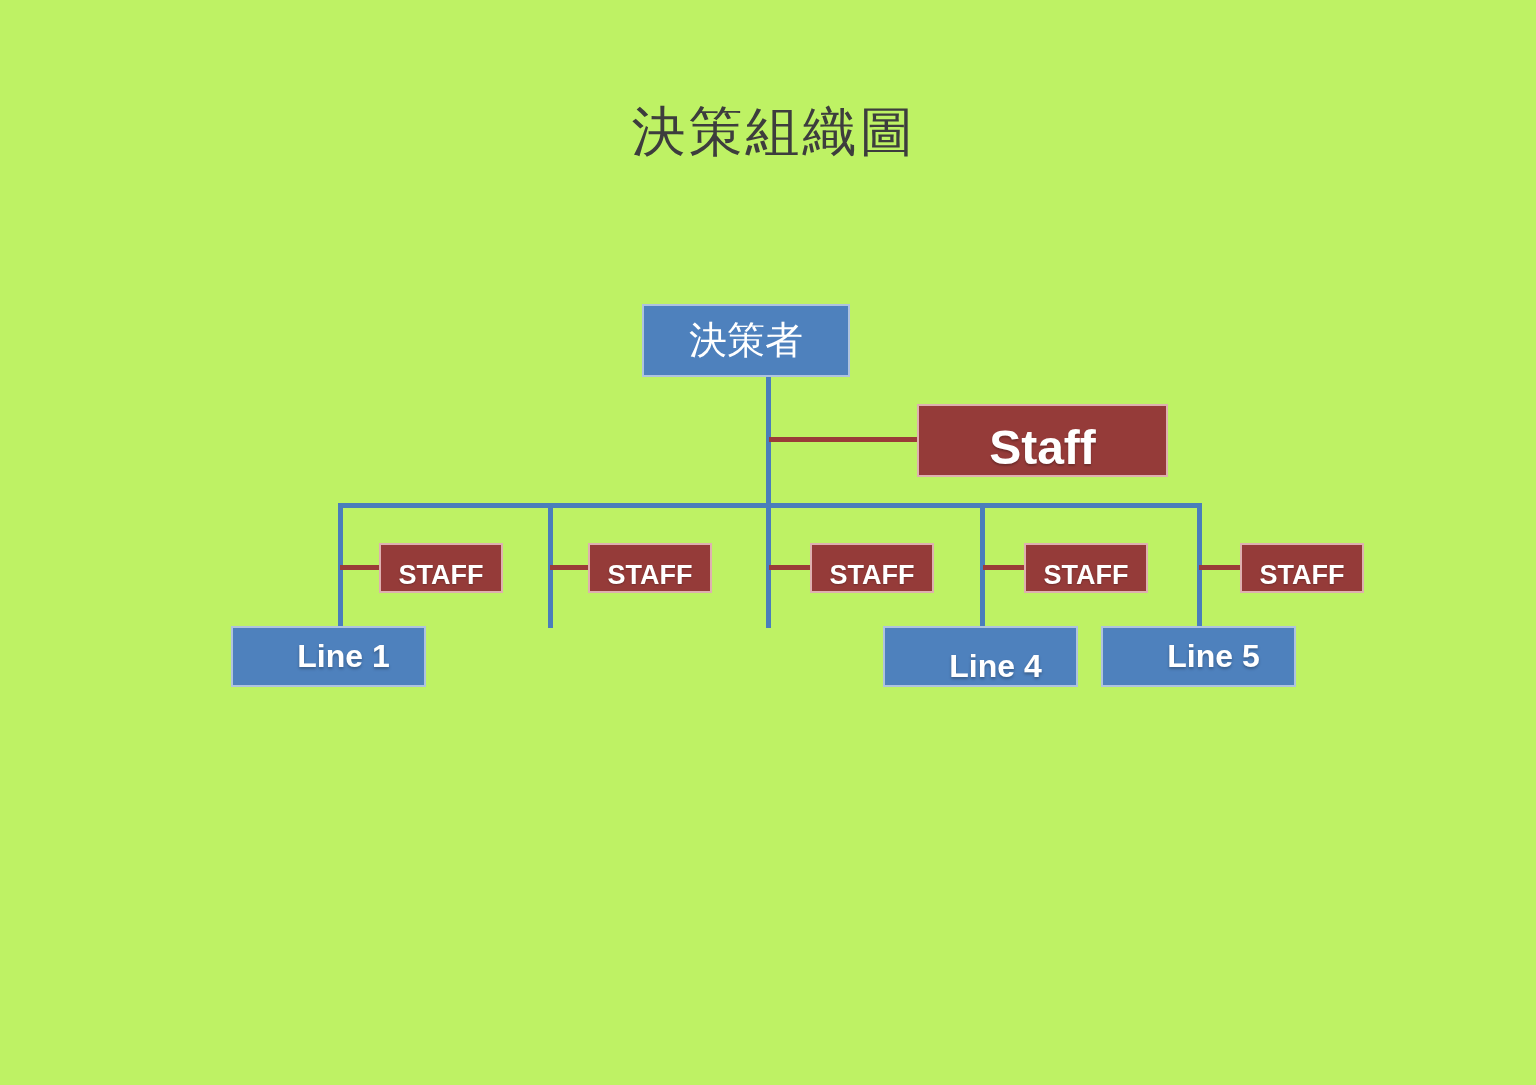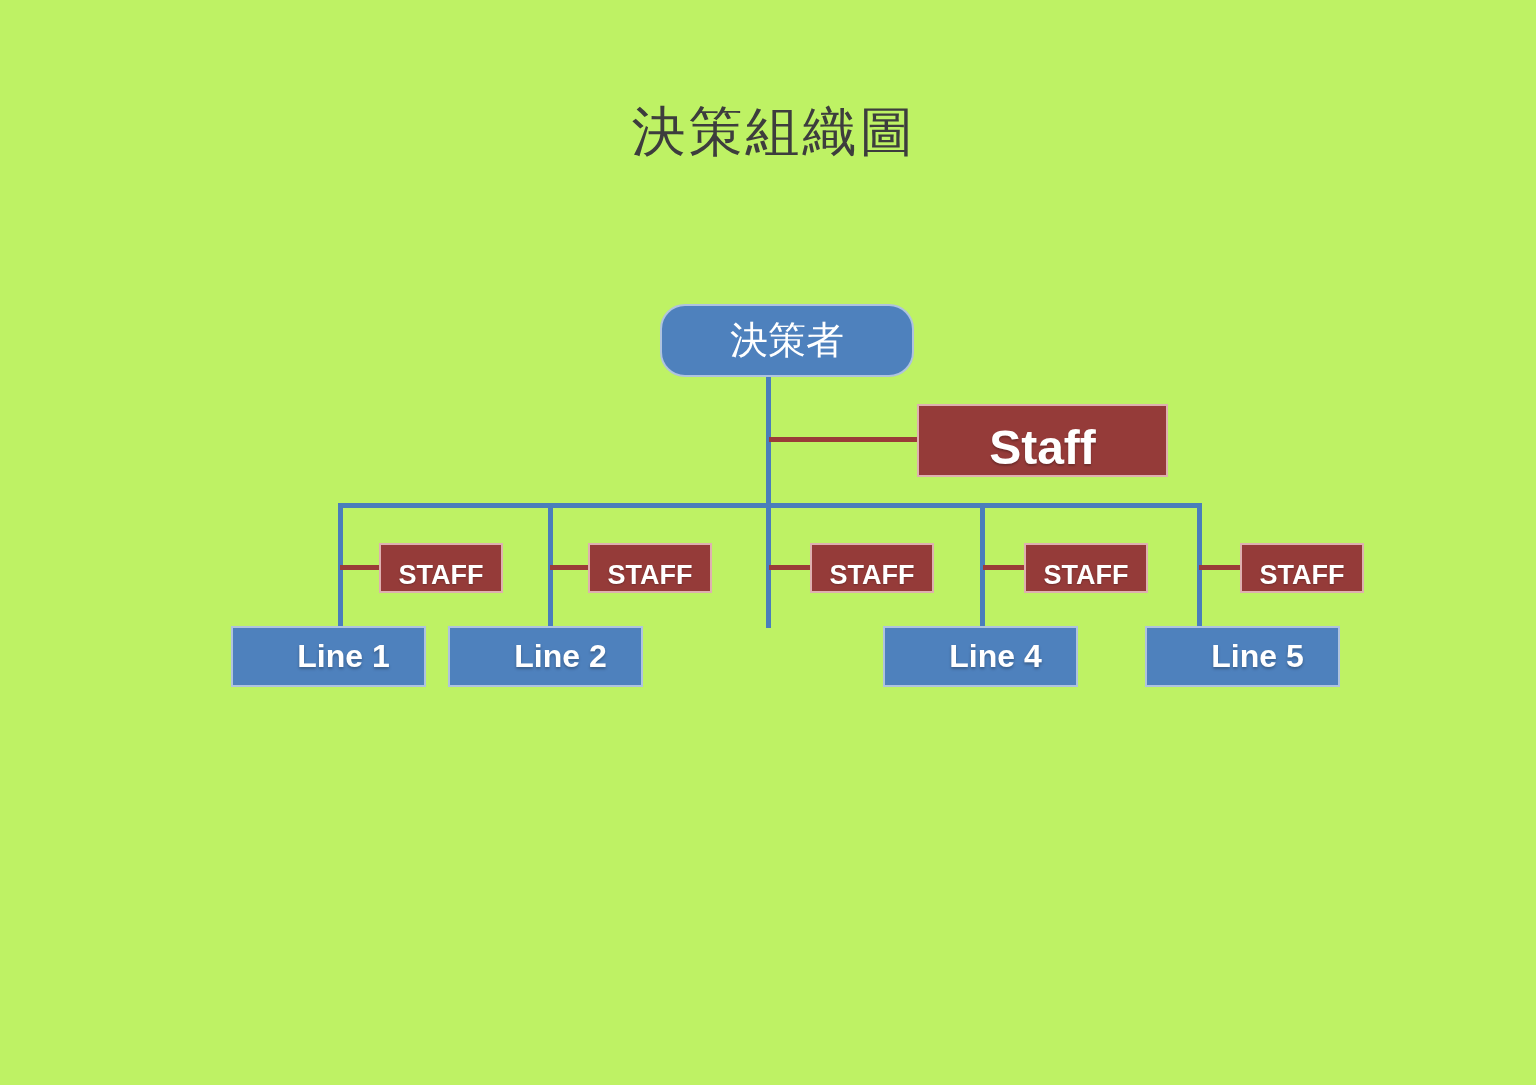--- a/index.html
+++ b/index.html
@@ -68,21 +68,21 @@
   <div class="connector blue" style="left:980px; top:503px; width:5px; height:125px;"></div>
   <div class="connector blue" style="left:1197px; top:503px; width:5px; height:125px;"></div>
 
   <div class="connector red" style="left:769px; top:437px; width:150px; height:5px;"></div>
   <div class="connector red" style="left:340px; top:565px; width:42px; height:5px;"></div>
   <div class="connector red" style="left:550px; top:565px; width:42px; height:5px;"></div>
   <div class="connector red" style="left:769px; top:565px; width:44px; height:5px;"></div>
   <div class="connector red" style="left:983px; top:565px; width:44px; height:5px;"></div>
   <div class="connector red" style="left:1199px; top:565px; width:44px; height:5px;"></div>
 
-  <div class="node blue decision" style="left:660px; top:304px; width:254px; height:73px;border-radius:25px;">
+  <div class="node blue decision" style="left:642px; top:304px; width:208px; height:73px;">
     <span>決策者</span>
   </div>
 
   <div class="node red staff-main" style="left:917px; top:404px; width:251px; height:73px;">
     <span>Staff</span>
   </div>
 
   <div class="node red staff-small" style="left:379px; top:543px; width:124px; height:50px;">
     <span>STAFF</span>
   </div>
@@ -95,23 +95,20 @@
   <div class="node red staff-small" style="left:1024px; top:543px; width:124px; height:50px;">
     <span>STAFF</span>
   </div>
   <div class="node red staff-small" style="left:1240px; top:543px; width:124px; height:50px;">
     <span>STAFF</span>
   </div>
 
   <div class="node blue line-node" style="left:231px; top:626px; width:195px; height:61px;">
     <span>Line 1</span>
   </div>
-  <div class="node blue line-node" style="left:448px; top:626px; width:195px; height:61px;">
-    <span>Line 2</span>
-  </div>
-  <div class="node blue line-node" style="left:883px; top:626px; width:195px; height:61px;">
+  <div class="node blue line-node" style="left:883px; top:626px; width:195px; height:61px;align-items:flex-end;">
     <span>Line 4</span>
   </div>
-  <div class="node blue line-node" style="left:1101px; top:626px; width:195px; height:61px;margin-left:44px;">
+  <div class="node blue line-node" style="left:1101px; top:626px; width:195px; height:61px;">
     <span>Line 5</span>
   </div>
 
 </div>
 
 </body></html>

